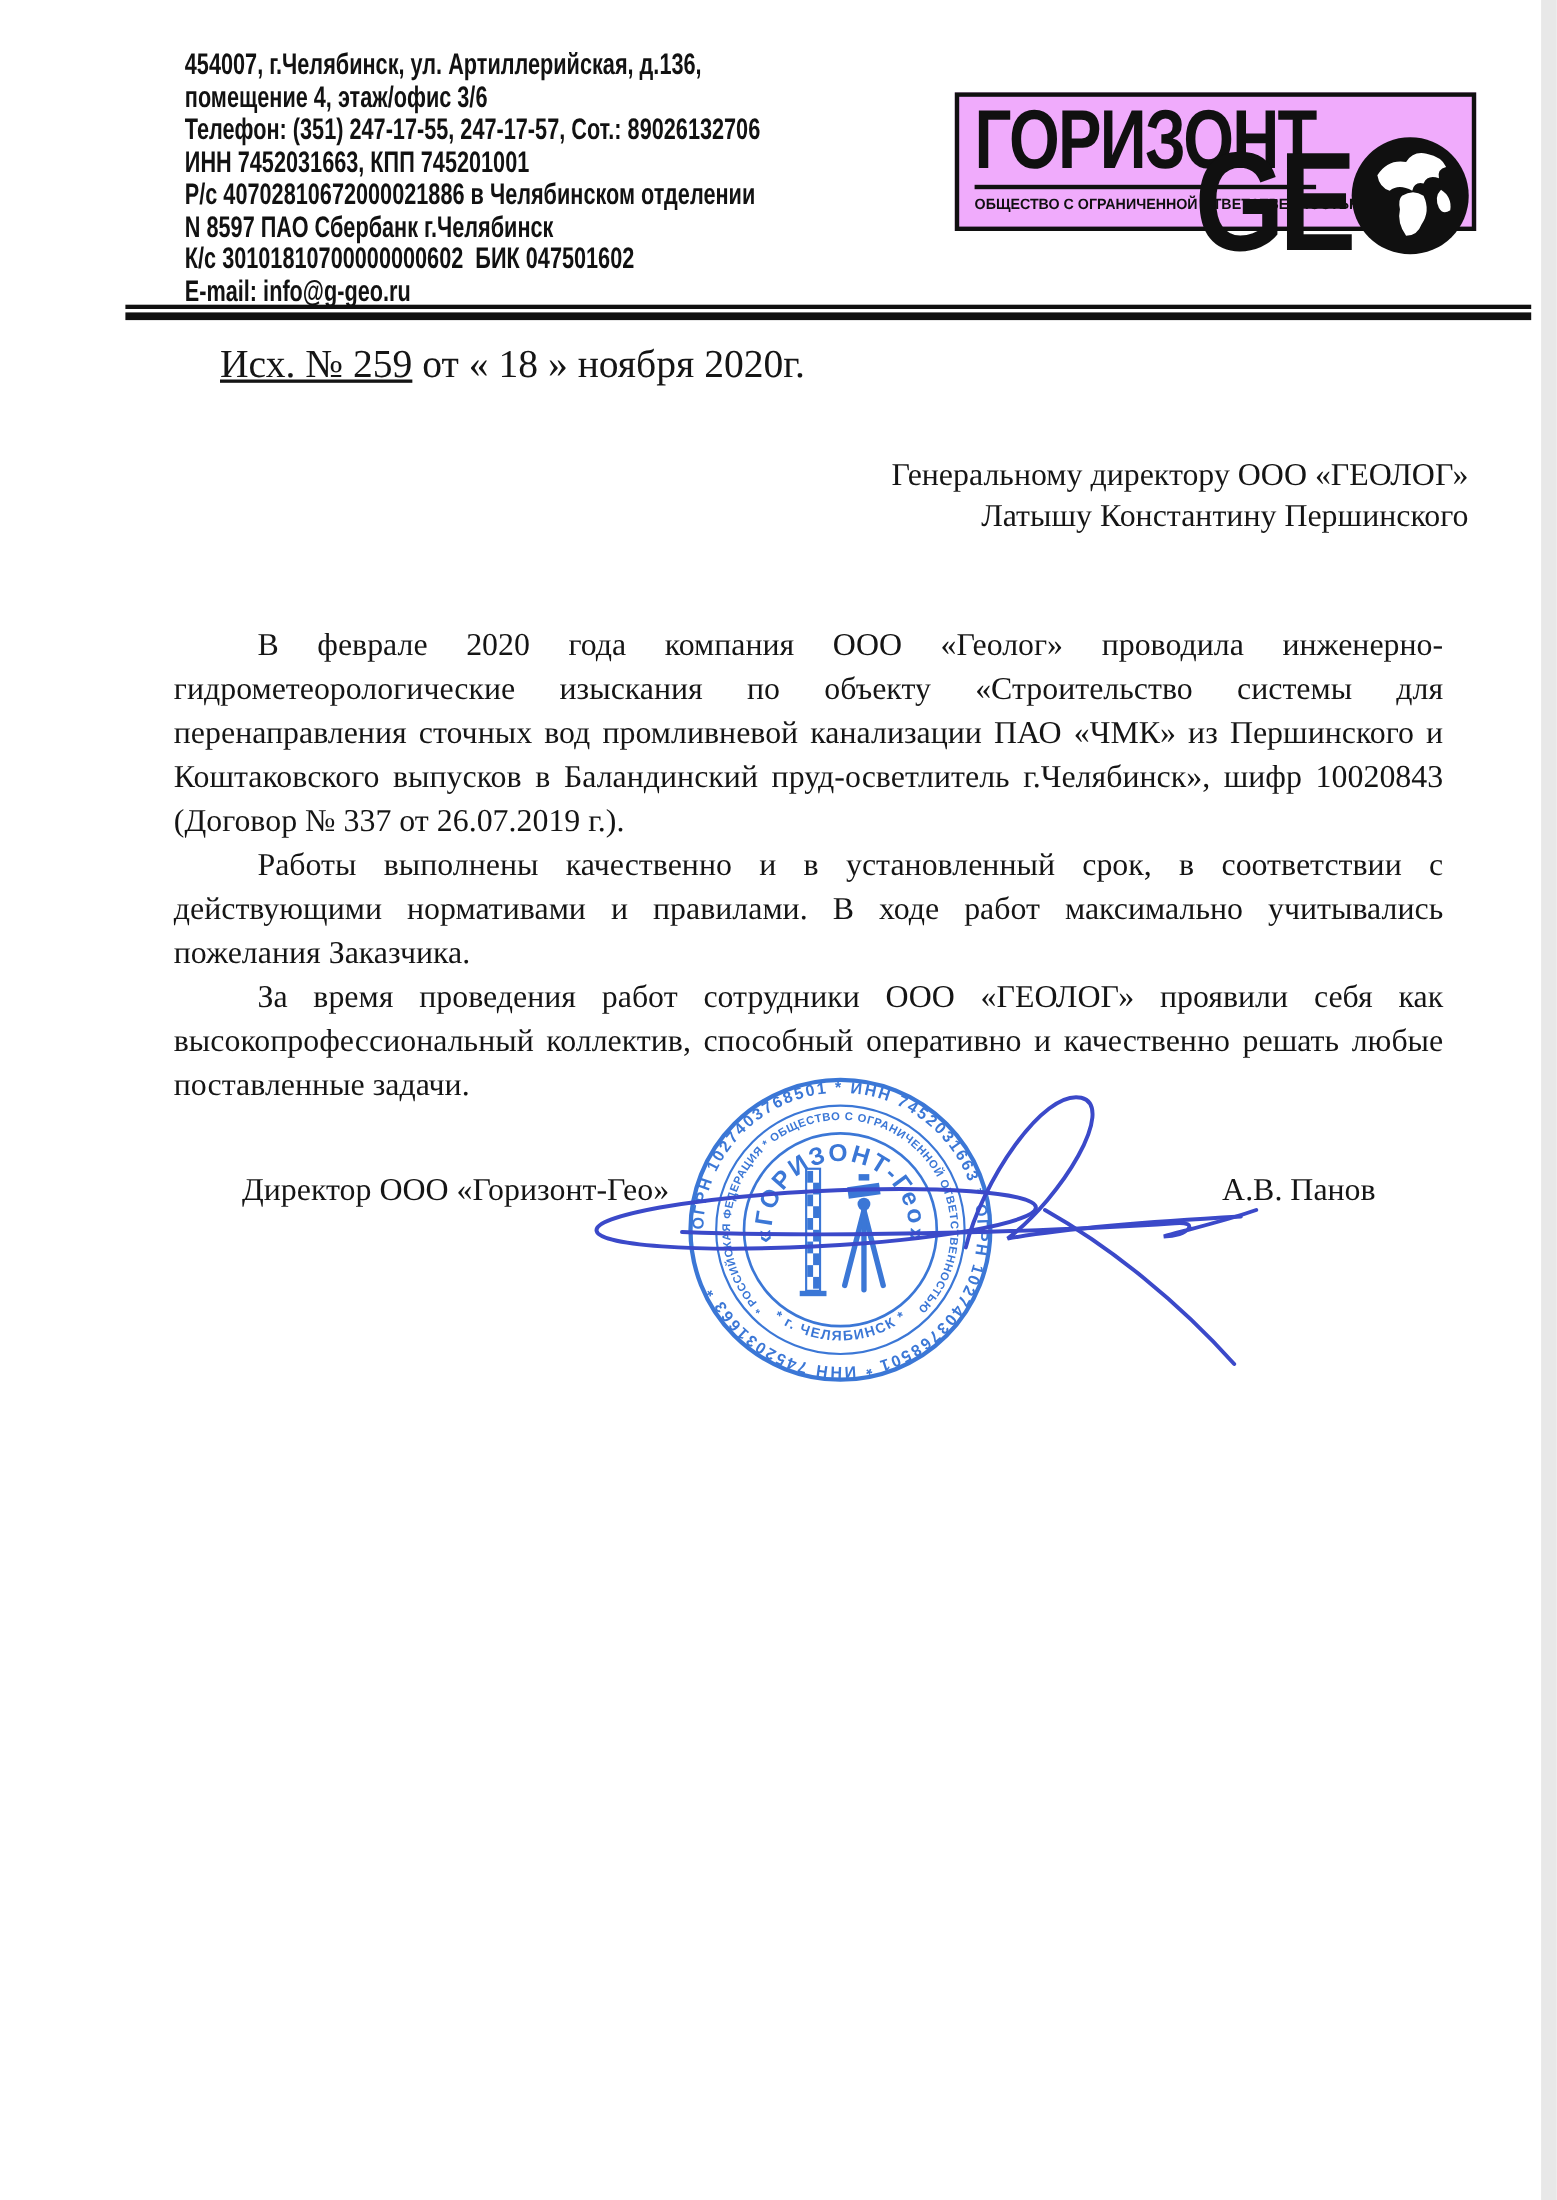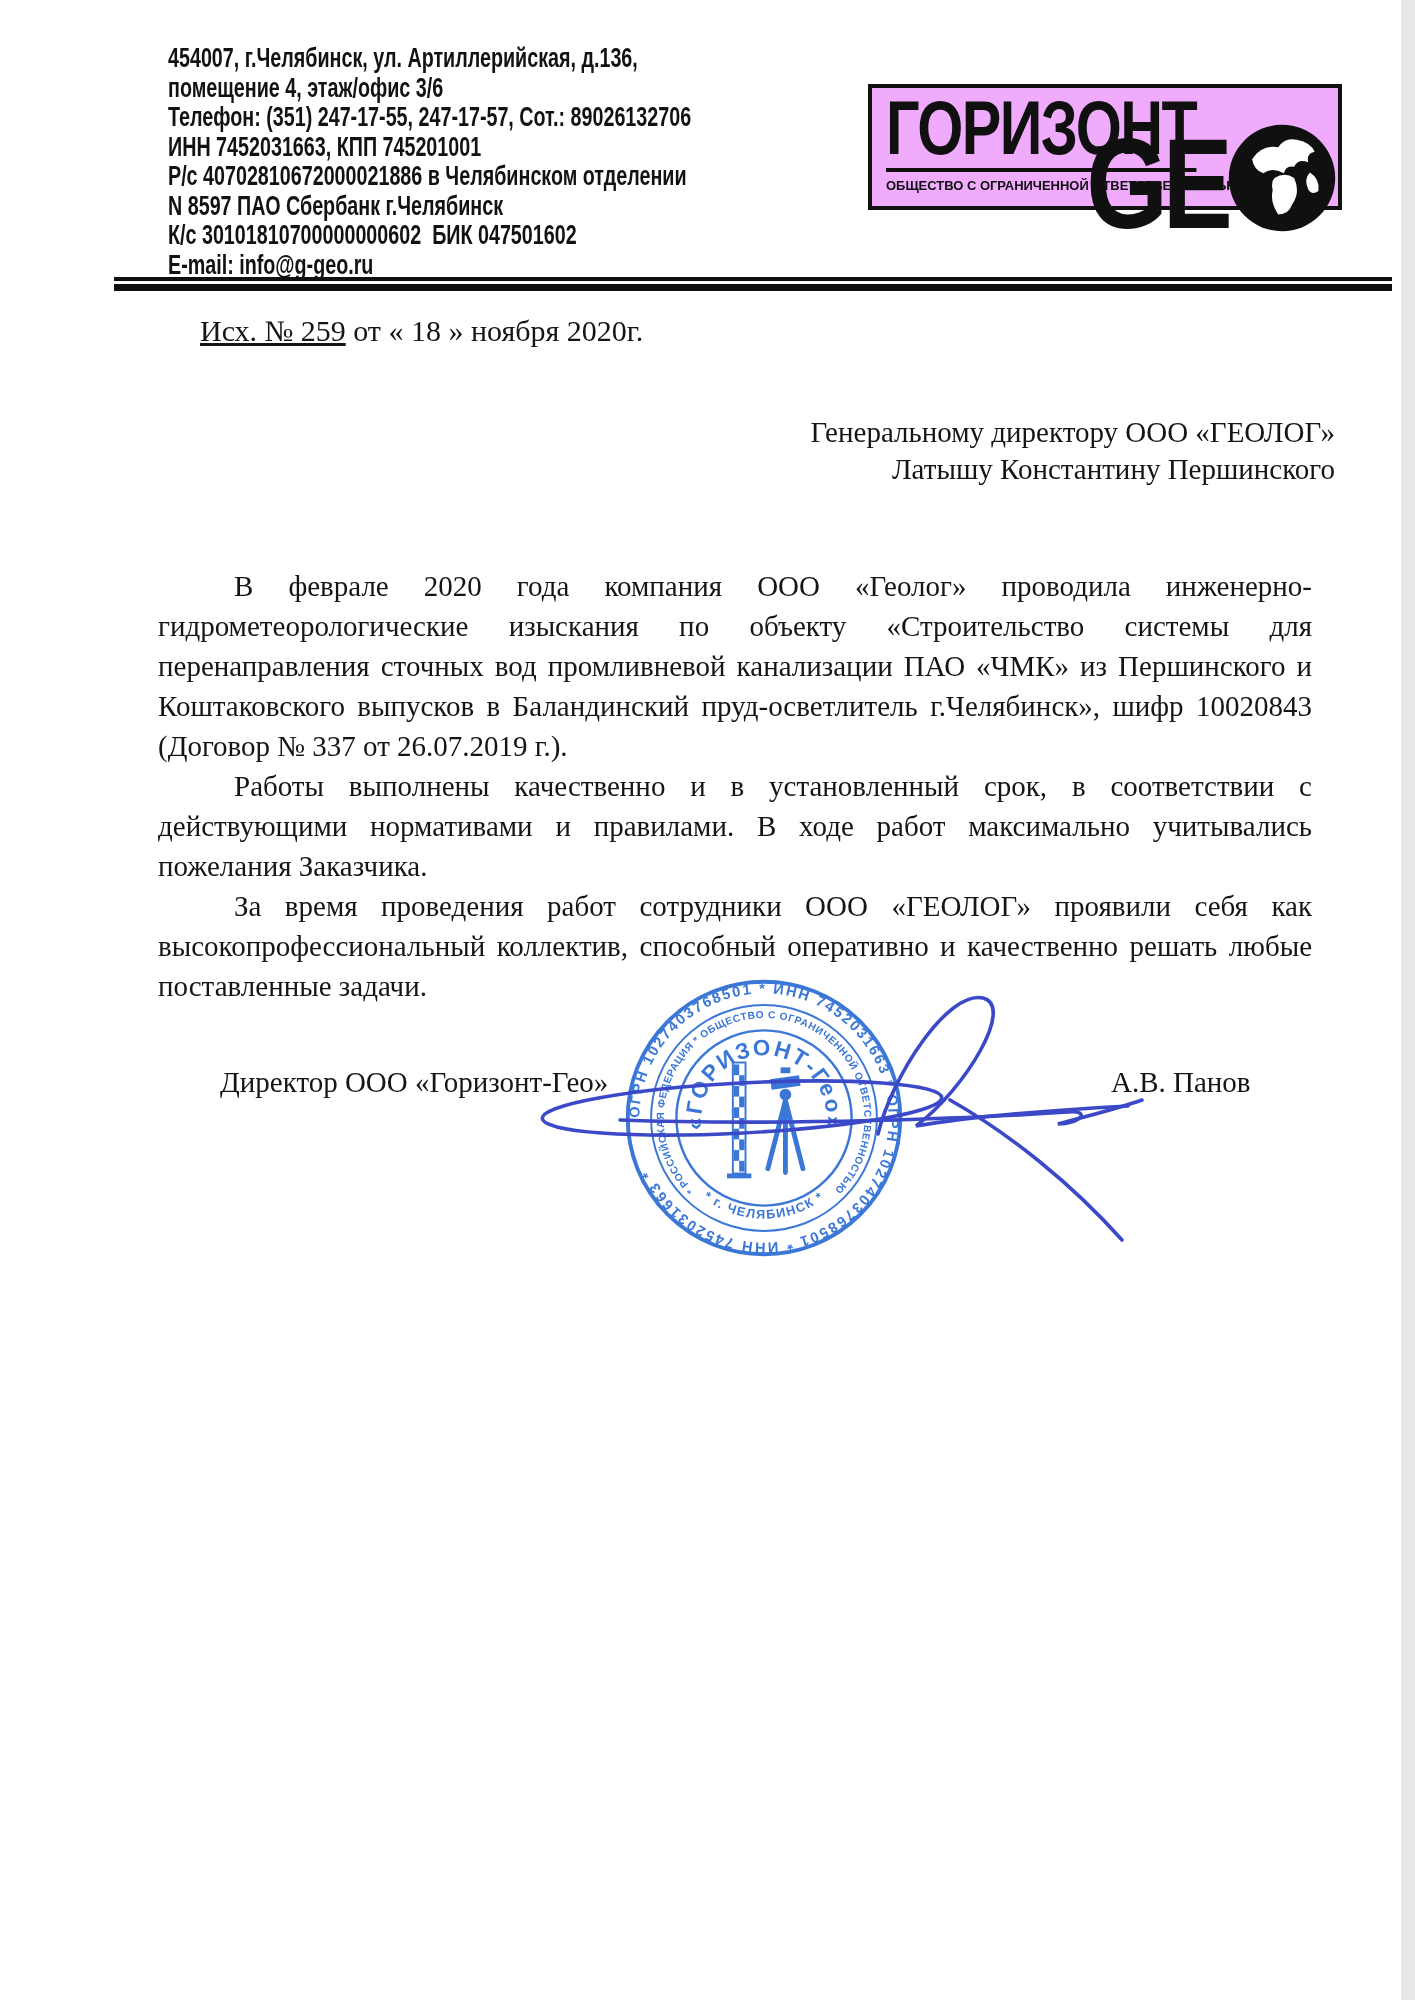--- a/index.html
+++ b/index.html
@@ -48,21 +48,21 @@
   }
   .globe{width:112px;height:112px;margin-left:-2px;}
   
   .rule{position:absolute;left:114px;top:277px;width:1278px;}
   .rule .thin{height:4px;background:#101010;}
   .rule .gap{height:3px;background:#fff;}
   .rule .thick{height:7px;background:#101010;}
   
   .ref-line{
     position:absolute;left:200px;top:313px;
-    font-size:30px;line-height:36px;white-space:nowrap;
+    font-size:36px;line-height:36px;white-space:nowrap;
   }
   .ref-line .u{text-decoration:underline;}
   
   .addressee{
     position:absolute;left:793px;top:414px;width:542px;
     text-align:right;font-size:29px;line-height:37px;
   }
   
   .body-text{
     position:absolute;left:158px;top:566px;width:1154px;

